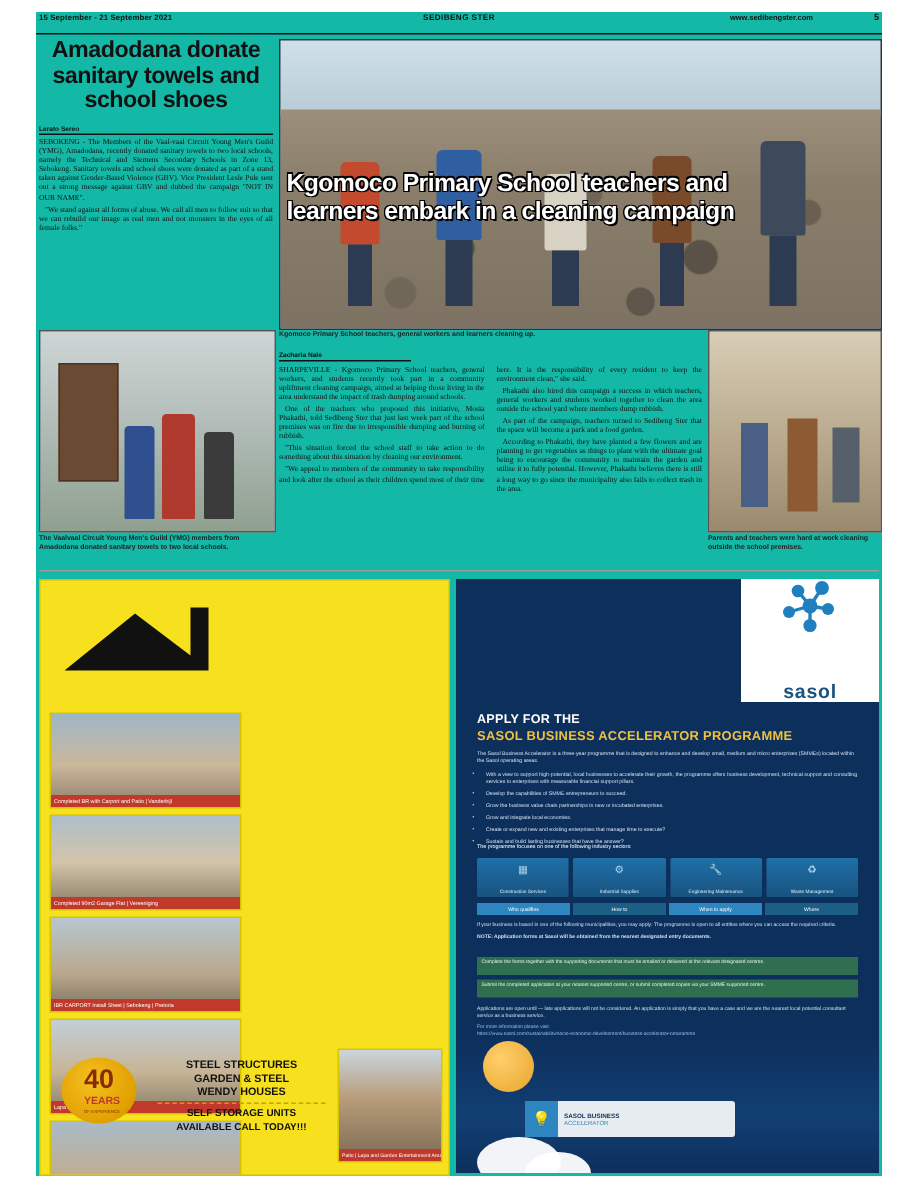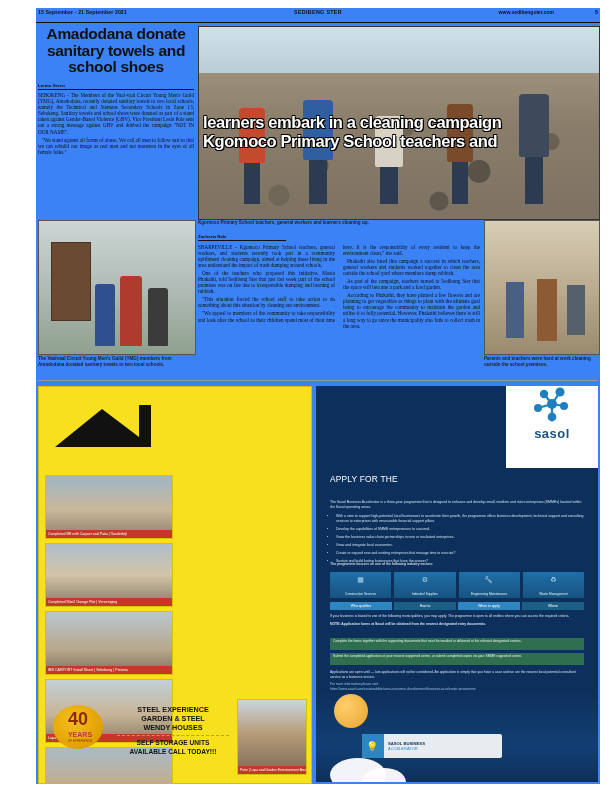--- a/index.html
+++ b/index.html
@@ -1,18 +1,18 @@
 <!DOCTYPE html>
 <html><head>
 <meta charset="utf-8">
 <style>
   html,body{margin:0;padding:0;background:#ffffff;}
   body{width:612px;height:792px;font-family:"Liberation Serif",serif;color:#111;overflow:hidden;position:relative;}
   .page{position:absolute;left:0;top:0;width:612px;height:792px;background:#fff;}
-  .sheet{position:absolute;left:36px;top:8px;width:564px;height:776px;background:#3b82f6;}
+  .sheet{position:absolute;left:24px;top:8px;width:564px;height:776px;background:#14b8a6;}
 
   
   .masthead{position:absolute;left:0;top:0;width:564px;height:14px;border-bottom:1.1px solid #111;}
   .mh-date{position:absolute;left:2px;top:1px;font-family:"Liberation Sans",sans-serif;font-weight:bold;font-size:5.2px;letter-spacing:.1px;}
   .mh-title{position:absolute;left:0;right:0;top:1px;text-align:center;font-family:"Liberation Sans",sans-serif;font-weight:bold;font-size:5.4px;letter-spacing:.3px;}
   .mh-web{position:absolute;right:46px;top:1px;font-family:"Liberation Sans",sans-serif;font-weight:bold;font-size:5px;}
   .mh-page{position:absolute;right:2px;top:1px;font-family:"Liberation Sans",sans-serif;font-weight:bold;font-size:6px;}
 
   
   .col1{position:absolute;left:2px;top:18px;width:156px;}
@@ -85,23 +85,23 @@
   .badge30 .yrs{position:absolute;left:0;top:26px;width:62px;text-align:center;font-family:"Liberation Sans",sans-serif;font-weight:bold;font-size:7px;color:#c0392b;}
   .badge30 .sub{position:absolute;left:0;top:34px;width:62px;text-align:center;font-family:"Liberation Sans",sans-serif;font-size:3px;color:#8a2b06;}
   .steel-txt{position:absolute;left:72px;top:318px;width:124px;text-align:center;font-family:"Liberation Sans",sans-serif;font-weight:bold;color:#111;}
   .steel-txt .a{font-size:7.2px;line-height:9px;}
   .steel-hr{margin:3px 6px;border-top:1px dashed #b9a800;}
   .steel-txt .b{font-size:6.6px;line-height:8.5px;}
   .bigphoto{position:absolute;left:198px;top:312px;width:68px;height:74px;border:1px solid #d6c400;overflow:hidden;}
 
   
   .ad-sasol{position:absolute;left:280px;top:378px;width:282px;height:396px;background:#0d2f5c;overflow:hidden;border:1px solid #0a2banything;}
-  .sasol-logo{position:absolute;right:0;top:0;width:92px;height:82px;background:#fff;display:flex;flex-direction:column;align-items:center;justify-content:flex-start;}
+  .sasol-logo{position:absolute;right:0;top:0;width:92px;height:82px;background:#fff;display:flex;flex-direction:column;align-items:center;justify-content:space-between;}
   .sasol-logo .word{font-family:"Liberation Sans",sans-serif;font-weight:bold;font-size:13px;color:#19527f;letter-spacing:.5px;margin-top:2px;}
-  .sasol-h1{position:absolute;left:14px;top:88px;font-family:"Liberation Sans",sans-serif;font-weight:normal;font-size:8.4px;color:#ffffff;letter-spacing:.2px;}
+  .sasol-h1{position:absolute;left:14px;top:88px;font-family:"Liberation Sans",sans-serif;font-weight:bold;font-size:8.4px;color:#ffffff;letter-spacing:.2px;}
   .sasol-h2{position:absolute;left:14px;top:99px;font-family:"Liberation Sans",sans-serif;font-weight:bold;font-size:8.6px;color:#f0c040;letter-spacing:.2px;}
   .sasol-body{position:absolute;left:14px;top:114px;width:254px;color:#cfe0ef;font-family:"Liberation Sans",sans-serif;font-size:3.5px;line-height:5.4px;}
   .sasol-body p{margin:0 0 3px 0;}
   .sasol-body li{margin:0 0 2.5px 0;}
   .sasol-body ul{margin:0;padding-left:6px;}
   .q-line{position:absolute;left:14px;top:176px;width:254px;color:#ffffff;font-family:"Liberation Sans",sans-serif;font-size:3.6px;}
   .tiles{position:absolute;left:14px;top:186px;width:254px;display:flex;gap:3px;}
   .tile{flex:1;height:26px;background:linear-gradient(180deg,#1f6fa8,#17537f);border-radius:1px;position:relative;}
   .tile .t{position:absolute;left:0;right:0;bottom:2px;text-align:center;color:#dff0ff;font-family:"Liberation Sans",sans-serif;font-size:3.2px;}
   .tile .ic{position:absolute;left:0;right:0;top:4px;text-align:center;color:#a9d4ef;font-size:7px;}
@@ -160,22 +160,22 @@
     </div>
     <div class="fig" style="left:62%;width:26px;height:100px;">
       <div class="torso" style="background:#7a4b2a;"></div>
           <div class="legs"></div>
     </div>
     <div class="fig" style="left:80%;width:30px;height:110px;">
       <div class="torso" style="background:#3d4a5c;"></div>
           <div class="legs"></div>
     </div>
     <div class="lead-overlay">
+      <div class="l">Kgomoco Primary School teachers and</div>
       <div class="l">learners embark in a cleaning campaign</div>
-      <div class="l">Kgomoco Primary School teachers and</div>
     </div>
   </div>
   <div class="lead-cap">Kgomoco Primary School teachers, general workers and learners cleaning up.</div>
 
   <div class="photo1">
     <div class="wall"></div>
     <div class="door"></div>
     <div class="p" style="left:36%;width:20px;height:62px;background:#2f4f8f;"></div>
     <div class="p" style="left:52%;width:22px;height:70px;background:#b03a2e;"></div>
     <div class="p" style="left:70%;width:20px;height:58px;background:#3b3b3b;"></div>
@@ -238,21 +238,21 @@
     </div>
 
     <div class="badge30">
       <div class="circ"></div>
       <div class="n30">40</div>
       <div class="yrs">YEARS</div>
       <div class="sub">OF EXPERIENCE</div>
     </div>
 
     <div class="steel-txt">
-      <div class="a">STEEL EXPERIENCE</div>
+      <div class="a">STEEL STRUCTURES</div>
       <div class="a">GARDEN &amp; STEEL</div>
       <div class="a">WENDY HOUSES</div>
       <div class="steel-hr"></div>
       <div class="b">SELF STORAGE UNITS</div>
       <div class="b">AVAILABLE CALL TODAY!!!</div>
     </div>
 
     <div class="bigphoto">
       <div style="position:absolute;inset:0;background:linear-gradient(180deg,#c9d6de 0%,#b79b78 45%,#7b6b55 100%);"></div>
       <div class="lbl" style="position:absolute;left:0;right:0;bottom:0;height:8px;background:#c0392b;color:#fff;font-family:'Liberation Sans',sans-serif;font-size:3.4px;line-height:8px;padding-left:2px;white-space:nowrap;overflow:hidden;">Patio | Lapa and Garden Entertainment Area</div>
@@ -275,20 +275,21 @@
               <line x1="30" y1="6" x2="22" y2="18"></line>
           <line x1="8" y1="22" x2="22" y2="18"></line>
               <line x1="34" y1="20" x2="22" y2="18"></line>
           <line x1="22" y1="18" x2="22" y2="31"></line>
         </g>
       </svg>
       <div class="word">sasol</div>
     </div>
 
     <div class="sasol-h1">APPLY FOR THE</div>
+    <div class="sasol-h2">SASOL BUSINESS ACCELERATOR PROGRAMME</div>
 
     <div class="sasol-body">
       <p>The Sasol Business Accelerator is a three-year programme that is designed to enhance and develop small, medium and micro enterprises (SMMEs) located within the Sasol operating areas.</p>
       <ul>
         <li>With a view to support high-potential, local businesses to accelerate their growth, the programme offers business development, technical support and consulting services to enterprises with measurable financial support pillars.</li>
         <li>Develop the capabilities of SMME entrepreneurs to succeed.</li>
         <li>Grow the business value chain partnerships in new or incubated enterprises.</li>
         <li>Grow and integrate local economies.</li>
         <li>Create or expand new and existing enterprises that manage time to execute?</li>
         <li>Sustain and build lasting businesses that have the answer?</li>

